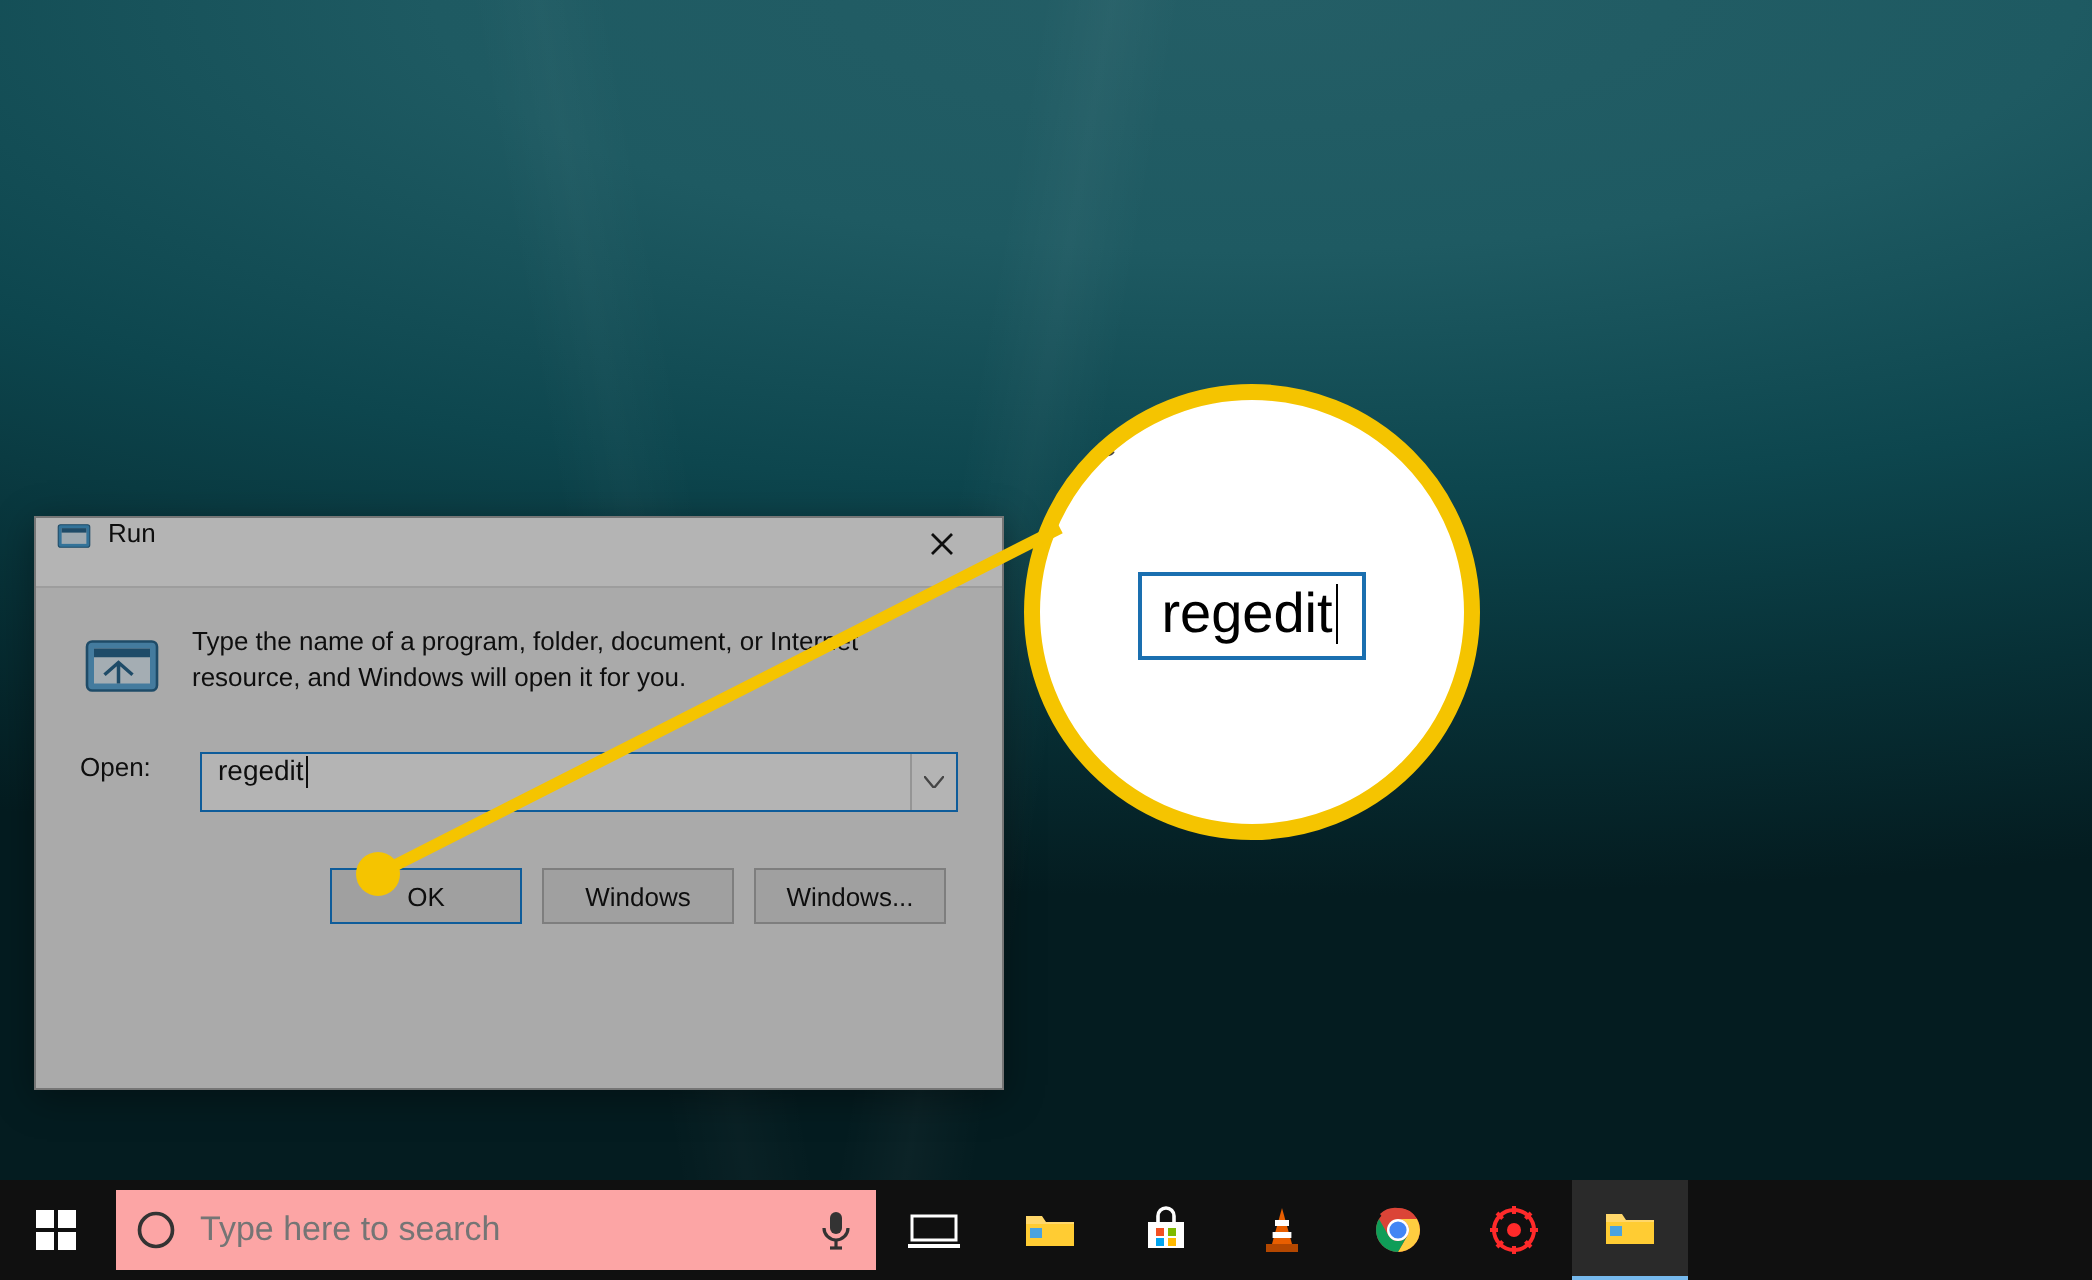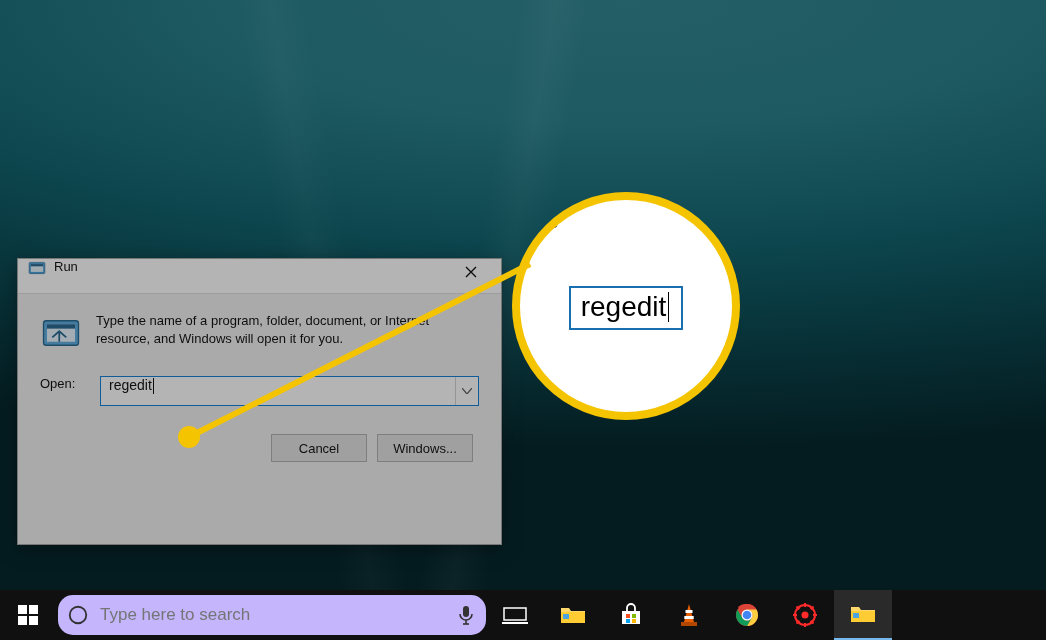--- a/index.html
+++ b/index.html
@@ -142,25 +142,24 @@
     align-items: center;
   }
   .start {
     width: 56px; height: 100%;
     display:flex;align-items:center;justify-content:center;
     cursor:pointer;
   }
   .searchbox {
     display:flex;
     align-items:center;
-    background:#c4b5fd;
+    background:#fca5a5;
     height: 40px;
-    width: 428px;
+    width: 380px;
     margin-left: 2px;
-    border-radius: 15px;
   }
   .searchbox .cortana {
     width: 40px; display:flex;align-items:center;justify-content:center;
   }
   .searchbox .stext {
     flex:1; border:none; outline:none;
     font-size: 17px; color:#5a5a5a;
     background:transparent;
   }
   .searchbox .mic { width:40px; display:flex;align-items:center;justify-content:center; }
@@ -277,21 +276,22 @@
           </div>
           <div class="dd">
             <svg width="10" height="6" viewBox="0 0 10 6">
                 <path d="M0 0 L5 6 L10 0" fill="none" stroke="#555" stroke-width="1.2"></path>
               </svg>
           </div>
         </div>
       </div>
 
       <div class="btnrow">
-        <button>Cancel</button>
+        <button class="primary">OK</button>
+        <button>Windows</button>
         <button>Windows...</button>
       </div>
     </div>
   </div>
 
   <div class="run-veil"></div>
 
   <div class="callout">
     <div class="fragtext">terne</div>
     <div class="big">

